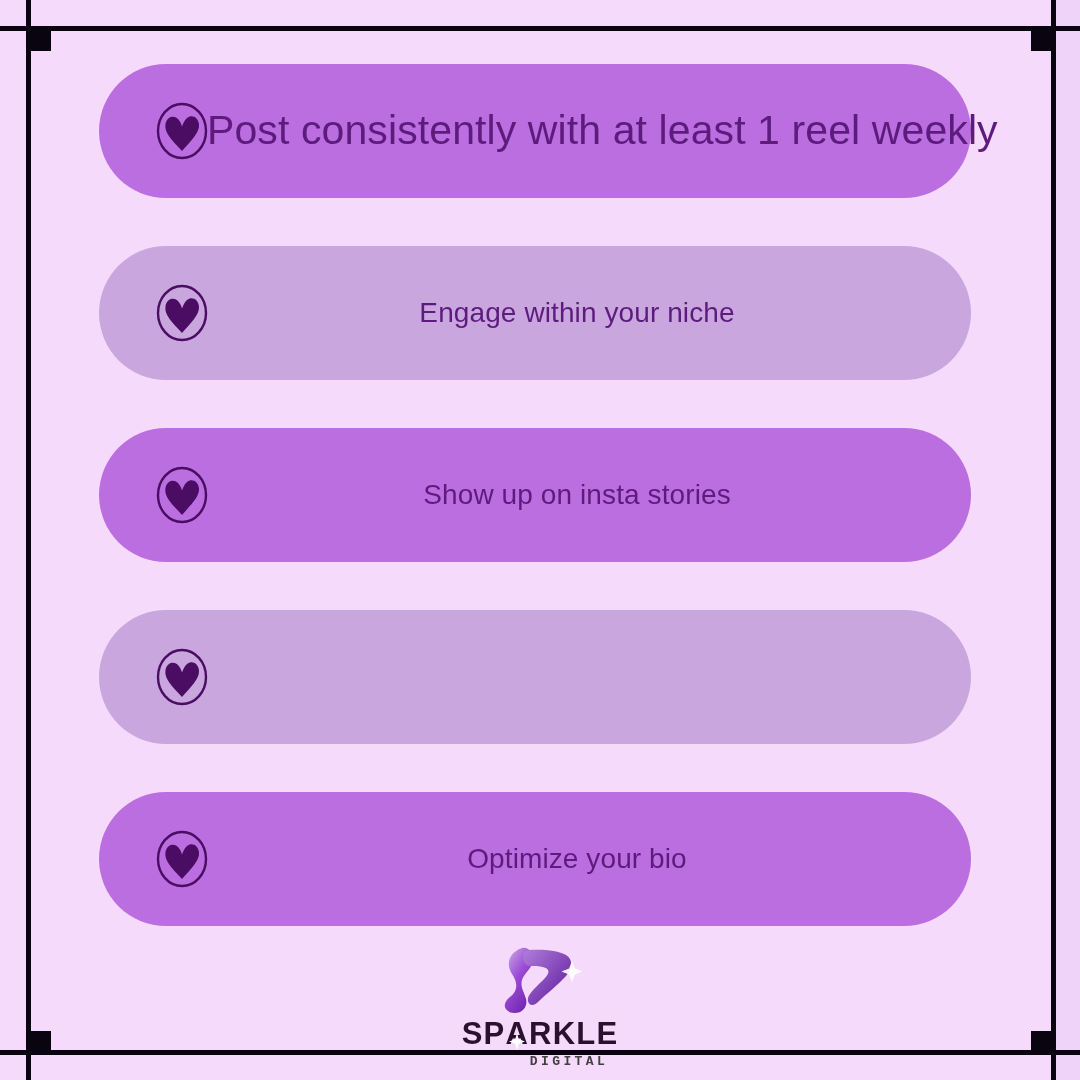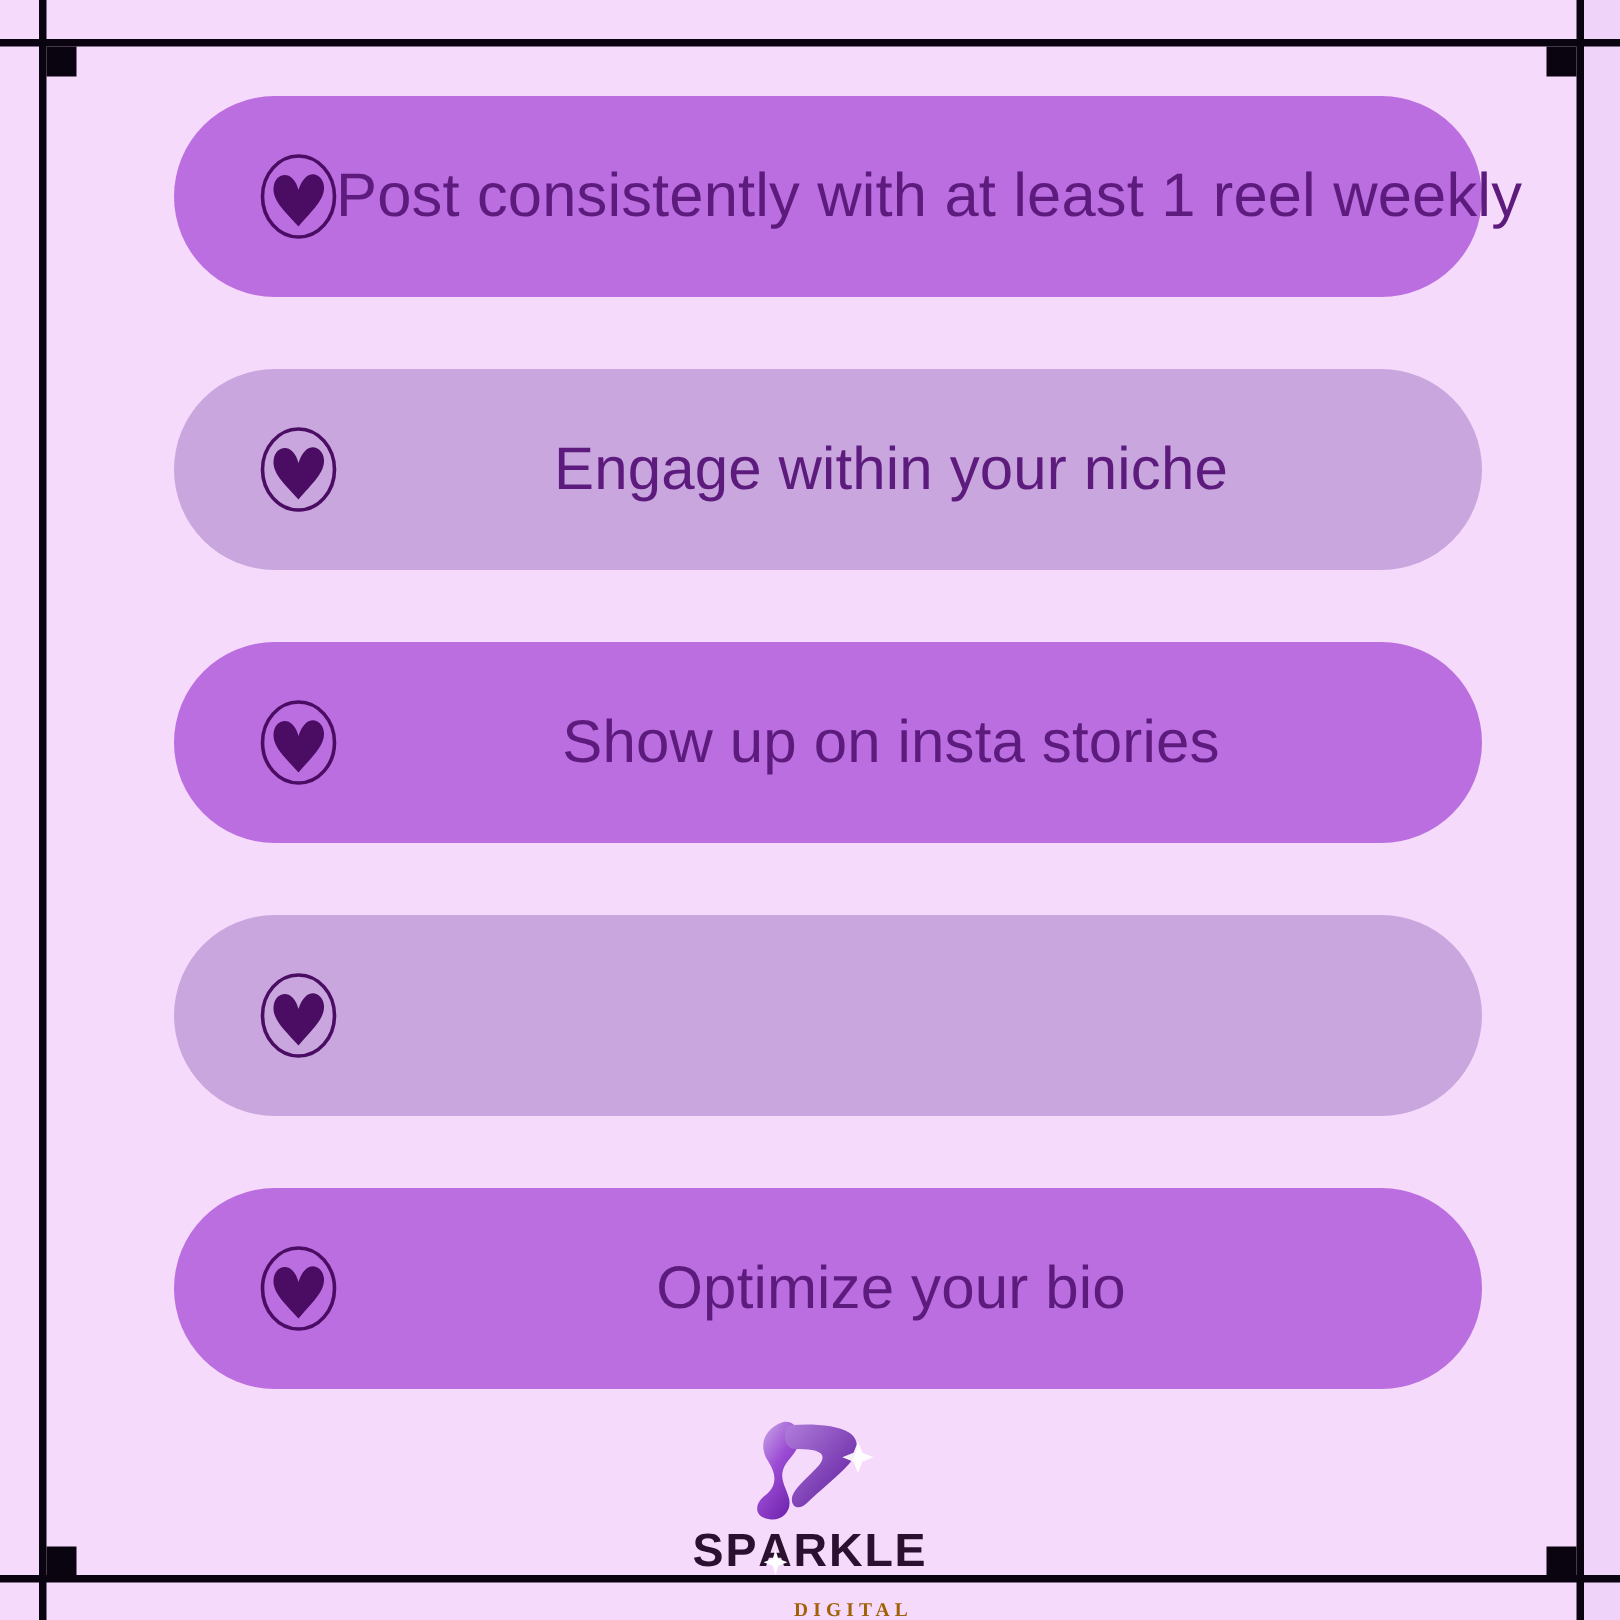--- a/index.html
+++ b/index.html
@@ -53,21 +53,21 @@
     position: absolute;
     left: 1056px; top: 0;
     width: 24px; height: 1080px;
     background: #efd3f8;
     pointer-events: none;
   }
 
   
   #pill-list {
     position: absolute;
-    left: 116px;
+    left: 99px;
     top: 64px;
     width: 872px;
   }
 
   .pill {
     position: relative;
     height: 134px;
     border-radius: 67px;
     margin-bottom: 48px;
     display: flex;
@@ -86,21 +86,21 @@
     transform: translateY(-50%);
     width: 52px;
     height: 58px;
     display: block;
   }
 
   .pill-label {
     width: 100%;
     text-align: center;
     font-family: "Liberation Sans", sans-serif;
-    font-size: 40px;
+    font-size: 28px;
     font-weight: 400;
     color: #5d1b7e;
     letter-spacing: 0.1px;
     line-height: 1.1;
     padding: 0 34px 0 118px;
     box-sizing: border-box;
     white-space: nowrap;
   }
   
   .pill-label.wide {
@@ -136,26 +136,26 @@
   }
   .logo-wordmark .spark-a .twinkle {
     position: absolute;
     left: 50%;
     bottom: -1px;
     transform: translateX(-50%);
     width: 17px;
     height: 17px;
   }
   .logo-sub {
-    margin-top: 17px;
+    margin-top: 6px;
     align-self: center;
-    font-family: Liberation Serif, serif;
+    font-family: Liberation Mono, monospace;
     font-size: 13px;
     font-weight: 700;
-    color: #a16207;
+    color: #404040;
     letter-spacing: 3.4px;
     line-height: 1;
     padding-left: 58px;
   }
 </style>
 </head>
 <body>
 
 <div id="canvas">
 

